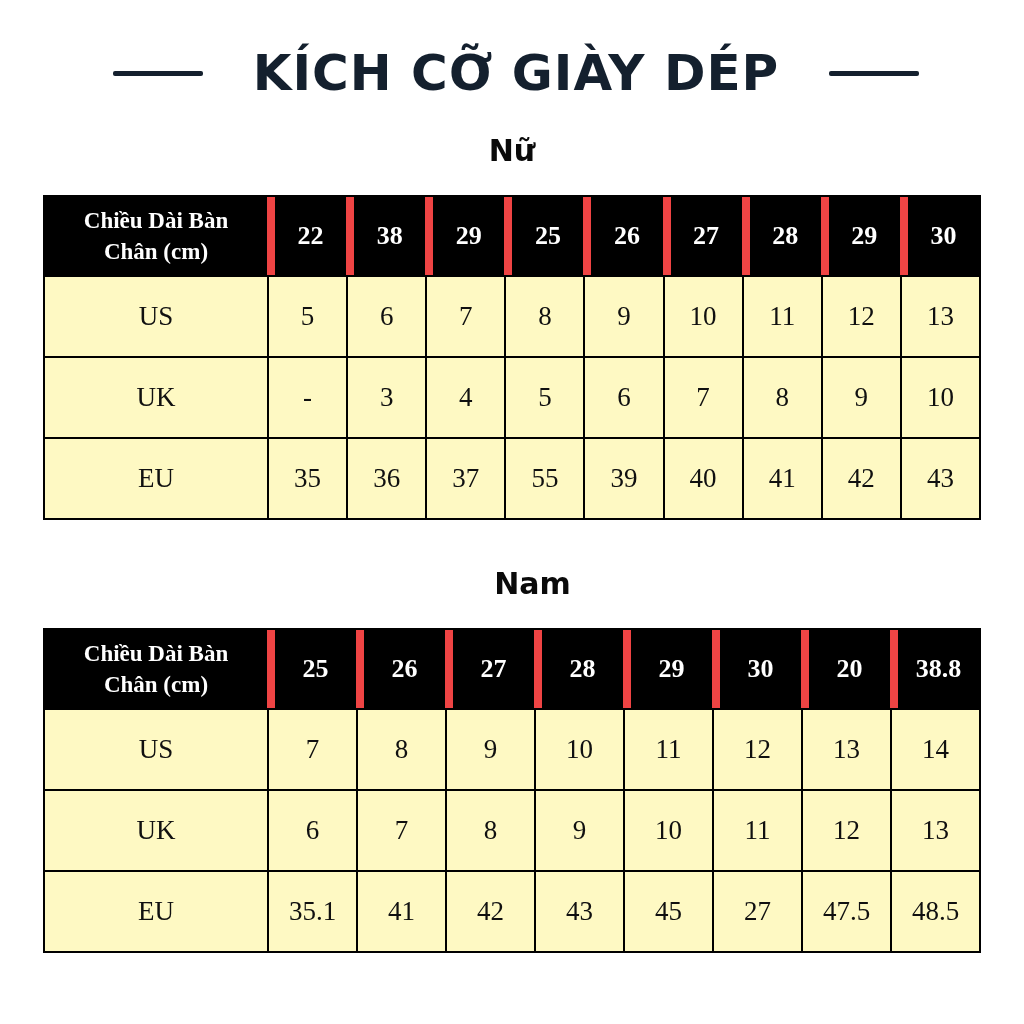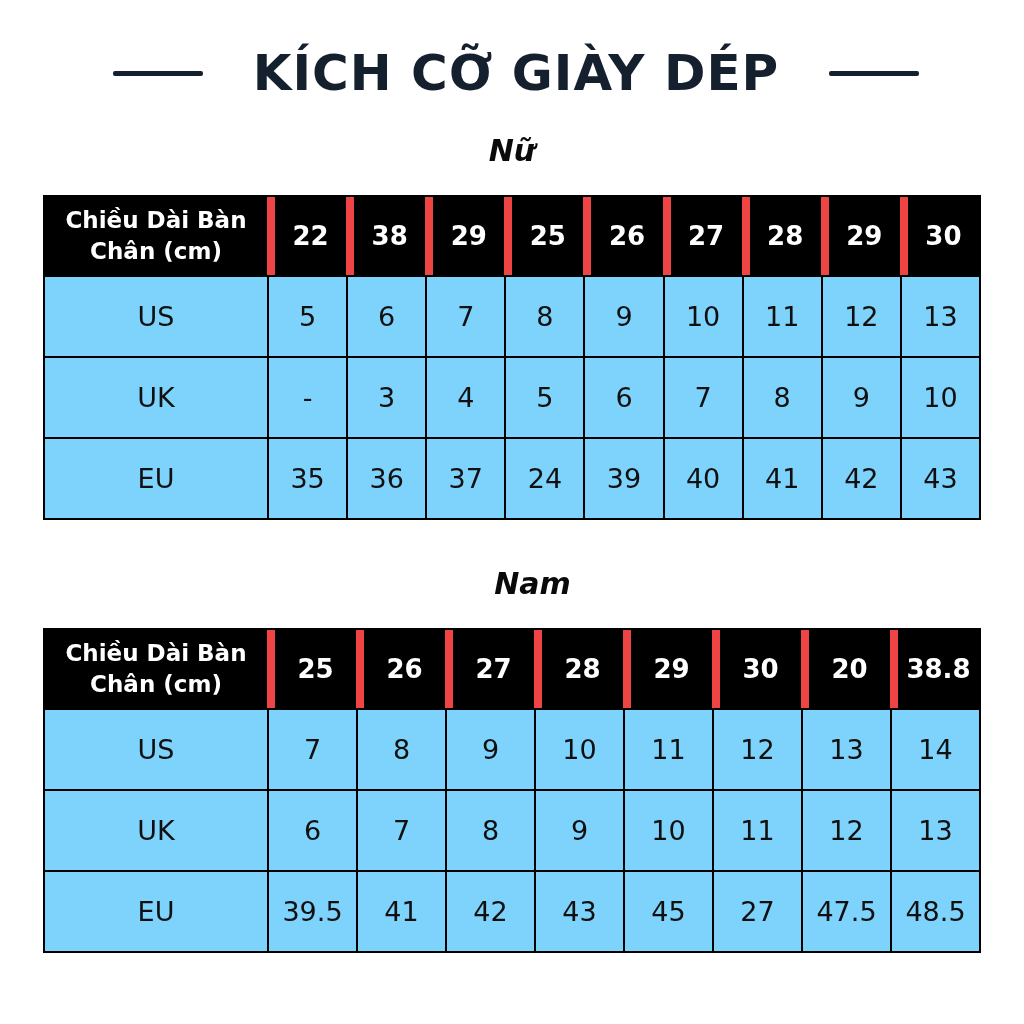--- a/index.html
+++ b/index.html
@@ -41,59 +41,59 @@
     line-height: 1.1;
     white-space: nowrap;
   }
 
   .section-label {
     margin-top: 32px;
     text-align: center;
     font-size: 30px;
     font-weight: bold;
     color: #0a0a0a;
-    font-style: italic;
   }
   .section-label.second {
     margin-top: 46px;
     margin-left: 41px;
   }
 
   .table-wrap {
     width: 938px;
     margin: 27px auto 0 auto;
   }
 
   table.size-table {
     width: 100%;
     border-collapse: separate;
     border-spacing: 0;
     table-layout: fixed;
     border: 2px solid var(--cell-border);
+    font-family: Liberation Serif, serif;
   }
   table.size-table thead th {
     background: var(--header-bg);
     color: var(--header-text);
     height: 78px;
     font-size: 26px;
     font-weight: bold;
     text-align: center;
     vertical-align: middle;
     padding: 0;
   }
   table.size-table thead th + th {
     border-left: 8px solid #ef4444;
   }
   table.size-table thead th.label-cell {
     font-size: 23px;
     line-height: 1.35;
     padding: 0 10px;
   }
   table.size-table tbody td {
-    background: #7dd3fc;
+    background: #fef9c3;
     color: var(--body-text);
     height: 81px;
     font-size: 27px;
     text-align: center;
     vertical-align: middle;
     border-top: 2px solid var(--cell-border);
     padding: 0;
   }
   table.size-table tbody td + td {
     border-left: 2px solid var(--cell-border);
@@ -160,21 +160,21 @@
           <td>7</td>
           <td>8</td>
           <td>9</td>
           <td>10</td>
         </tr>
         <tr>
           <td>EU</td>
           <td>35</td>
           <td>36</td>
           <td>37</td>
-          <td>24</td>
+          <td>55</td>
           <td>39</td>
           <td>40</td>
           <td>41</td>
           <td>42</td>
           <td>43</td>
         </tr>
       </tbody>
     </table>
 </div>
 
@@ -223,21 +223,21 @@
           <td>7</td>
           <td>8</td>
           <td>9</td>
           <td>10</td>
           <td>11</td>
           <td>12</td>
           <td>13</td>
         </tr>
         <tr>
           <td>EU</td>
-          <td>39.5</td>
+          <td>35.1</td>
           <td>41</td>
           <td>42</td>
           <td>43</td>
           <td>45</td>
           <td>27</td>
           <td>47.5</td>
           <td>48.5</td>
         </tr>
       </tbody>
     </table>

